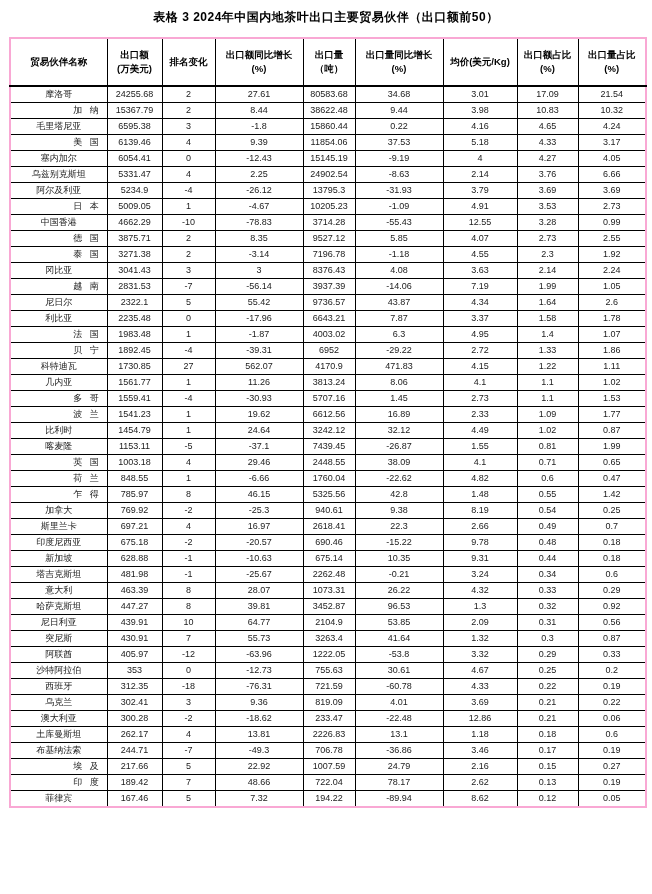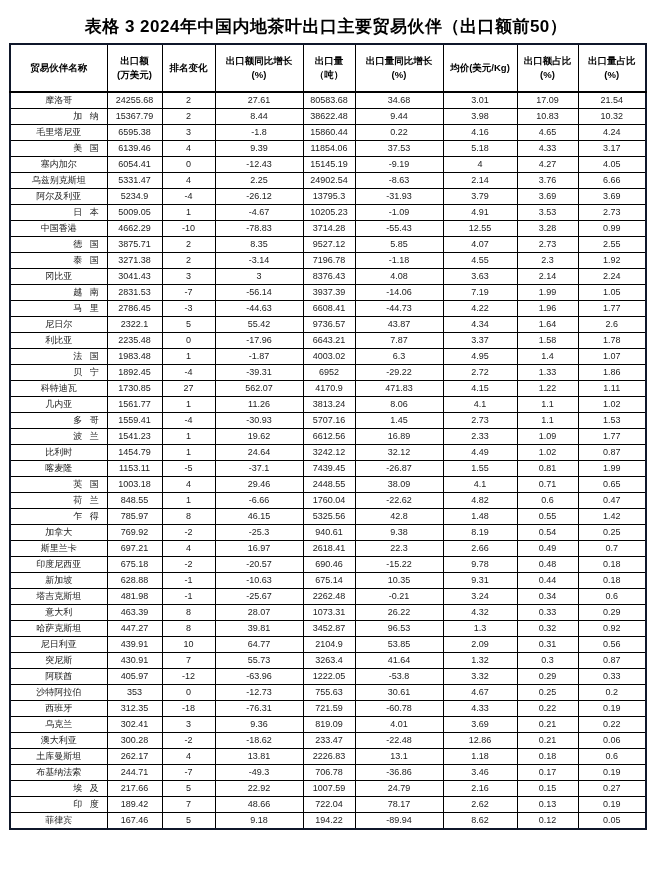--- a/index.html
+++ b/index.html
@@ -6,35 +6,35 @@
     margin: 0;
     padding: 0;
     background: #ffffff;
     width: 652px;
     height: 894px;
     font-family: "Liberation Sans", sans-serif;
     color: #111111;
     overflow: hidden;
   }
   .title {
-    padding-top: 15px;
+    padding-top: 9px;
     height: 17px;
     text-align: center;
     font-weight: bold;
-    font-size: 17px;
+    font-size: 12px;
     letter-spacing: 0.5px;
     color: #000000;
     font-family: "Liberation Sans", sans-serif;
   }
   table.trade {
     border-collapse: collapse;
     table-layout: fixed;
     width: 636px;
     margin: 11px 0 8px 9px;
-    border: 2px solid #0f172a;
+    border: 2px solid #f9a8d4;
   }
   table.trade th, table.trade td {
     border: 1px solid #000000;
     text-align: center;
     vertical-align: middle;
     padding: 0;
     overflow: hidden;
     white-space: nowrap;
   }
   table.trade th {
@@ -237,31 +237,20 @@
         <td>2831.53</td>
         <td>-7</td>
         <td>-56.14</td>
         <td>3937.39</td>
         <td>-14.06</td>
         <td>7.19</td>
         <td>1.99</td>
         <td>1.05</td>
       </tr>
       <tr>
-        <td class="partner spread2">马里</td>
-        <td>2786.45</td>
-        <td>-3</td>
-        <td>-44.63</td>
-        <td>6608.41</td>
-        <td>-44.73</td>
-        <td>4.22</td>
-        <td>1.96</td>
-        <td>1.77</td>
-      </tr>
-      <tr>
         <td class="partner">尼日尔</td>
         <td>2322.1</td>
         <td>5</td>
         <td>55.42</td>
         <td>9736.57</td>
         <td>43.87</td>
         <td>4.34</td>
         <td>1.64</td>
         <td>2.6</td>
       </tr>
@@ -592,21 +581,21 @@
         <td>722.04</td>
         <td>78.17</td>
         <td>2.62</td>
         <td>0.13</td>
         <td>0.19</td>
       </tr>
       <tr>
         <td class="partner">菲律宾</td>
         <td>167.46</td>
         <td>5</td>
-        <td>9.18</td>
+        <td>7.32</td>
         <td>194.22</td>
         <td>-89.94</td>
         <td>8.62</td>
         <td>0.12</td>
         <td>0.05</td>
       </tr>
     </tbody>
 </table>
 
 </body></html>

